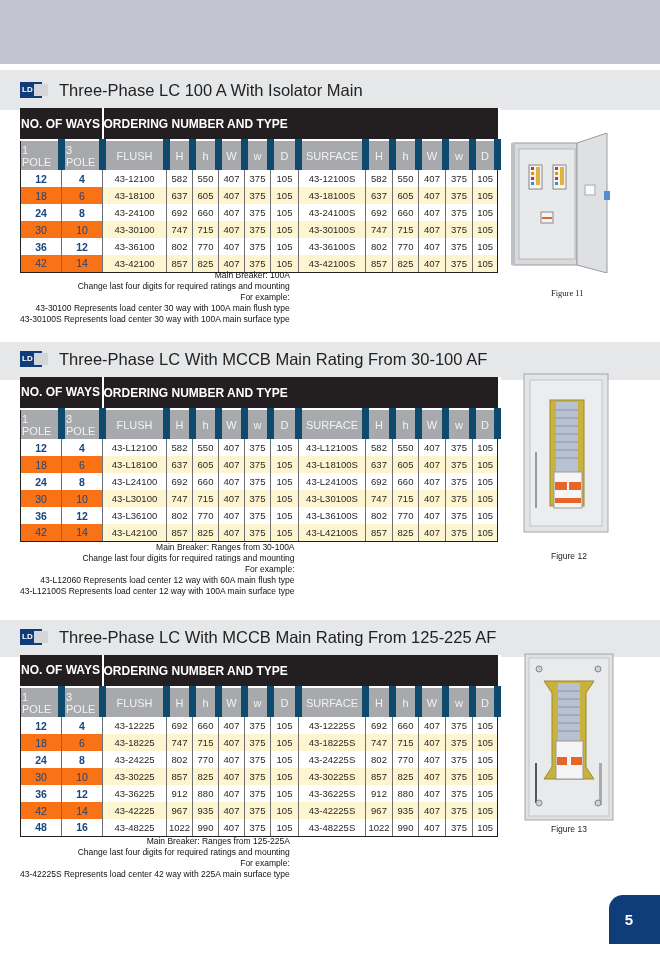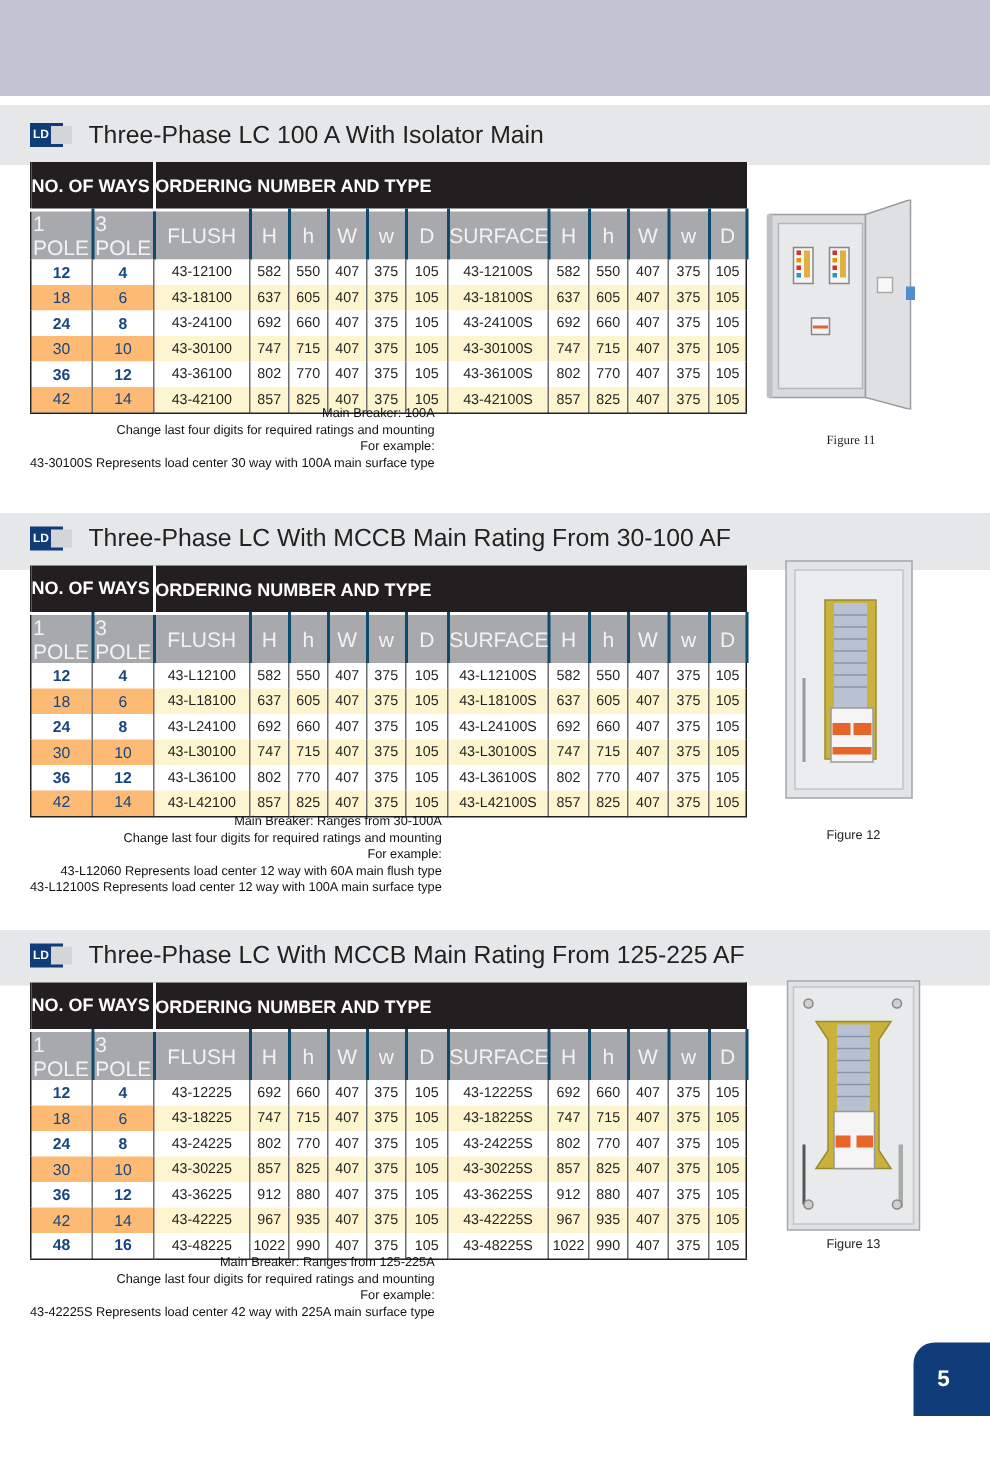--- a/index.html
+++ b/index.html
@@ -11,28 +11,28 @@
   .sec-title { position: absolute; left: 20px; display: flex; align-items: center; height: 20px; }
   .ld-logo { position: relative; width: 22px; height: 16px; margin-right: 17px; }
   .ld-logo .ld-blue { position: absolute; left: 0; top: 0; width: 22px; height: 16px; background: #103d7a; }
   .ld-logo .ld-gray { position: absolute; left: 14px; top: 2px; width: 14px; height: 12px; background: #d4d5d8; }
   .ld-logo .ld-text { position: absolute; left: 2px; top: 3px; font-size: 8px; font-weight: bold; color: #fff; line-height: 10px; }
   .sec-title .title-text { font-size: 16.5px; color: #222; white-space: nowrap; }
 
   table.spec { position: absolute; left: 20px; width: 477px; border-collapse: collapse; table-layout: fixed; background: #fff; }
   table.spec th.hdr-dark { background: #231f20; color: #fff; font-weight: bold; font-size: 12px; text-align: left; border-right: 2px solid #fff; }
   table.spec th.hdr-dark.last { border-right: none; }
-  table.spec tr.subhdr th { background: #a7a9ac; color: #f2f2f2; font-weight: normal; font-size: 14px; height: 30px; text-align: center; border-right: 2px solid #0c4a6e; border-top: 2px solid #fff; }
+  table.spec tr.subhdr th { background: #a7a9ac; color: #f2f2f2; font-weight: normal; font-size: 11px; height: 30px; text-align: center; border-right: 7px solid #0c4a6e; border-top: 2px solid #fff; }
   table.spec tr.subhdr th.first { text-align: left; padding-left: 1px; }
   table.spec td { font-size: 9.5px; text-align: center; height: 17px; border-right: 1px solid #6d6e71; color: #231f20; white-space: nowrap; }
   table.spec td:last-child { border-right: none; }
   table.spec td.ways { color: #17457f; font-weight: bold; font-size: 10.5px; }
   table.spec tr.odd td.ways { color: #17457f; font-weight: normal; }
   table.spec tr.odd td { background: #fdf5cf; }
-  table.spec tr.odd td.ways { background: #fdba74; }
+  table.spec tr.odd td.ways { background: #f97316; }
   table.spec tr.even td { background: #ffffff; }
   table.spec { border: 1px solid #231f20; border-top: none; }
   table.spec tr.body-row:last-child td { border-bottom: 1px solid #231f20; }
 
   .notes { position: absolute; left: 20px; font-size: 8.5px; line-height: 11px; color: #111; text-align: right; }
   .notes div { white-space: nowrap; }
 
   .figure { position: absolute; }
   .fig-caption { position: absolute; font-size: 8.5px; color: #222; white-space: nowrap; }
 
@@ -190,20 +190,21 @@
         <td>375</td>
         <td>105</td>
       </tr>
     </tbody>
 </table>
 
 <div class="notes" style="top:270px;">
   <div>Main Breaker:  100A</div>
   <div>Change last four digits for required ratings and mounting</div>
   <div>For example:</div>
+  <div>43-30100   Represents load center 30 way with 100A main flush type</div>
   <div>43-30100S Represents load center 30 way with 100A main surface type</div>
 </div>
 
 <svg class="figure" style="left:511px;top:133px;" width="110" height="140" viewBox="0 0 110 140">
   <rect x="2" y="10" width="64" height="122" fill="#d9dadc" stroke="#9a9ca0"></rect>
   <rect x="8" y="16" width="56" height="110" fill="#e8e9ea" stroke="#b5b7ba"></rect>
   <rect x="0" y="10" width="4" height="122" fill="#bfc1c4"></rect>
   <g>
     <rect x="18" y="32" width="13" height="24" fill="#f4f4f4" stroke="#888"></rect>
     <rect x="20" y="34" width="3" height="3" fill="#c33"></rect>

